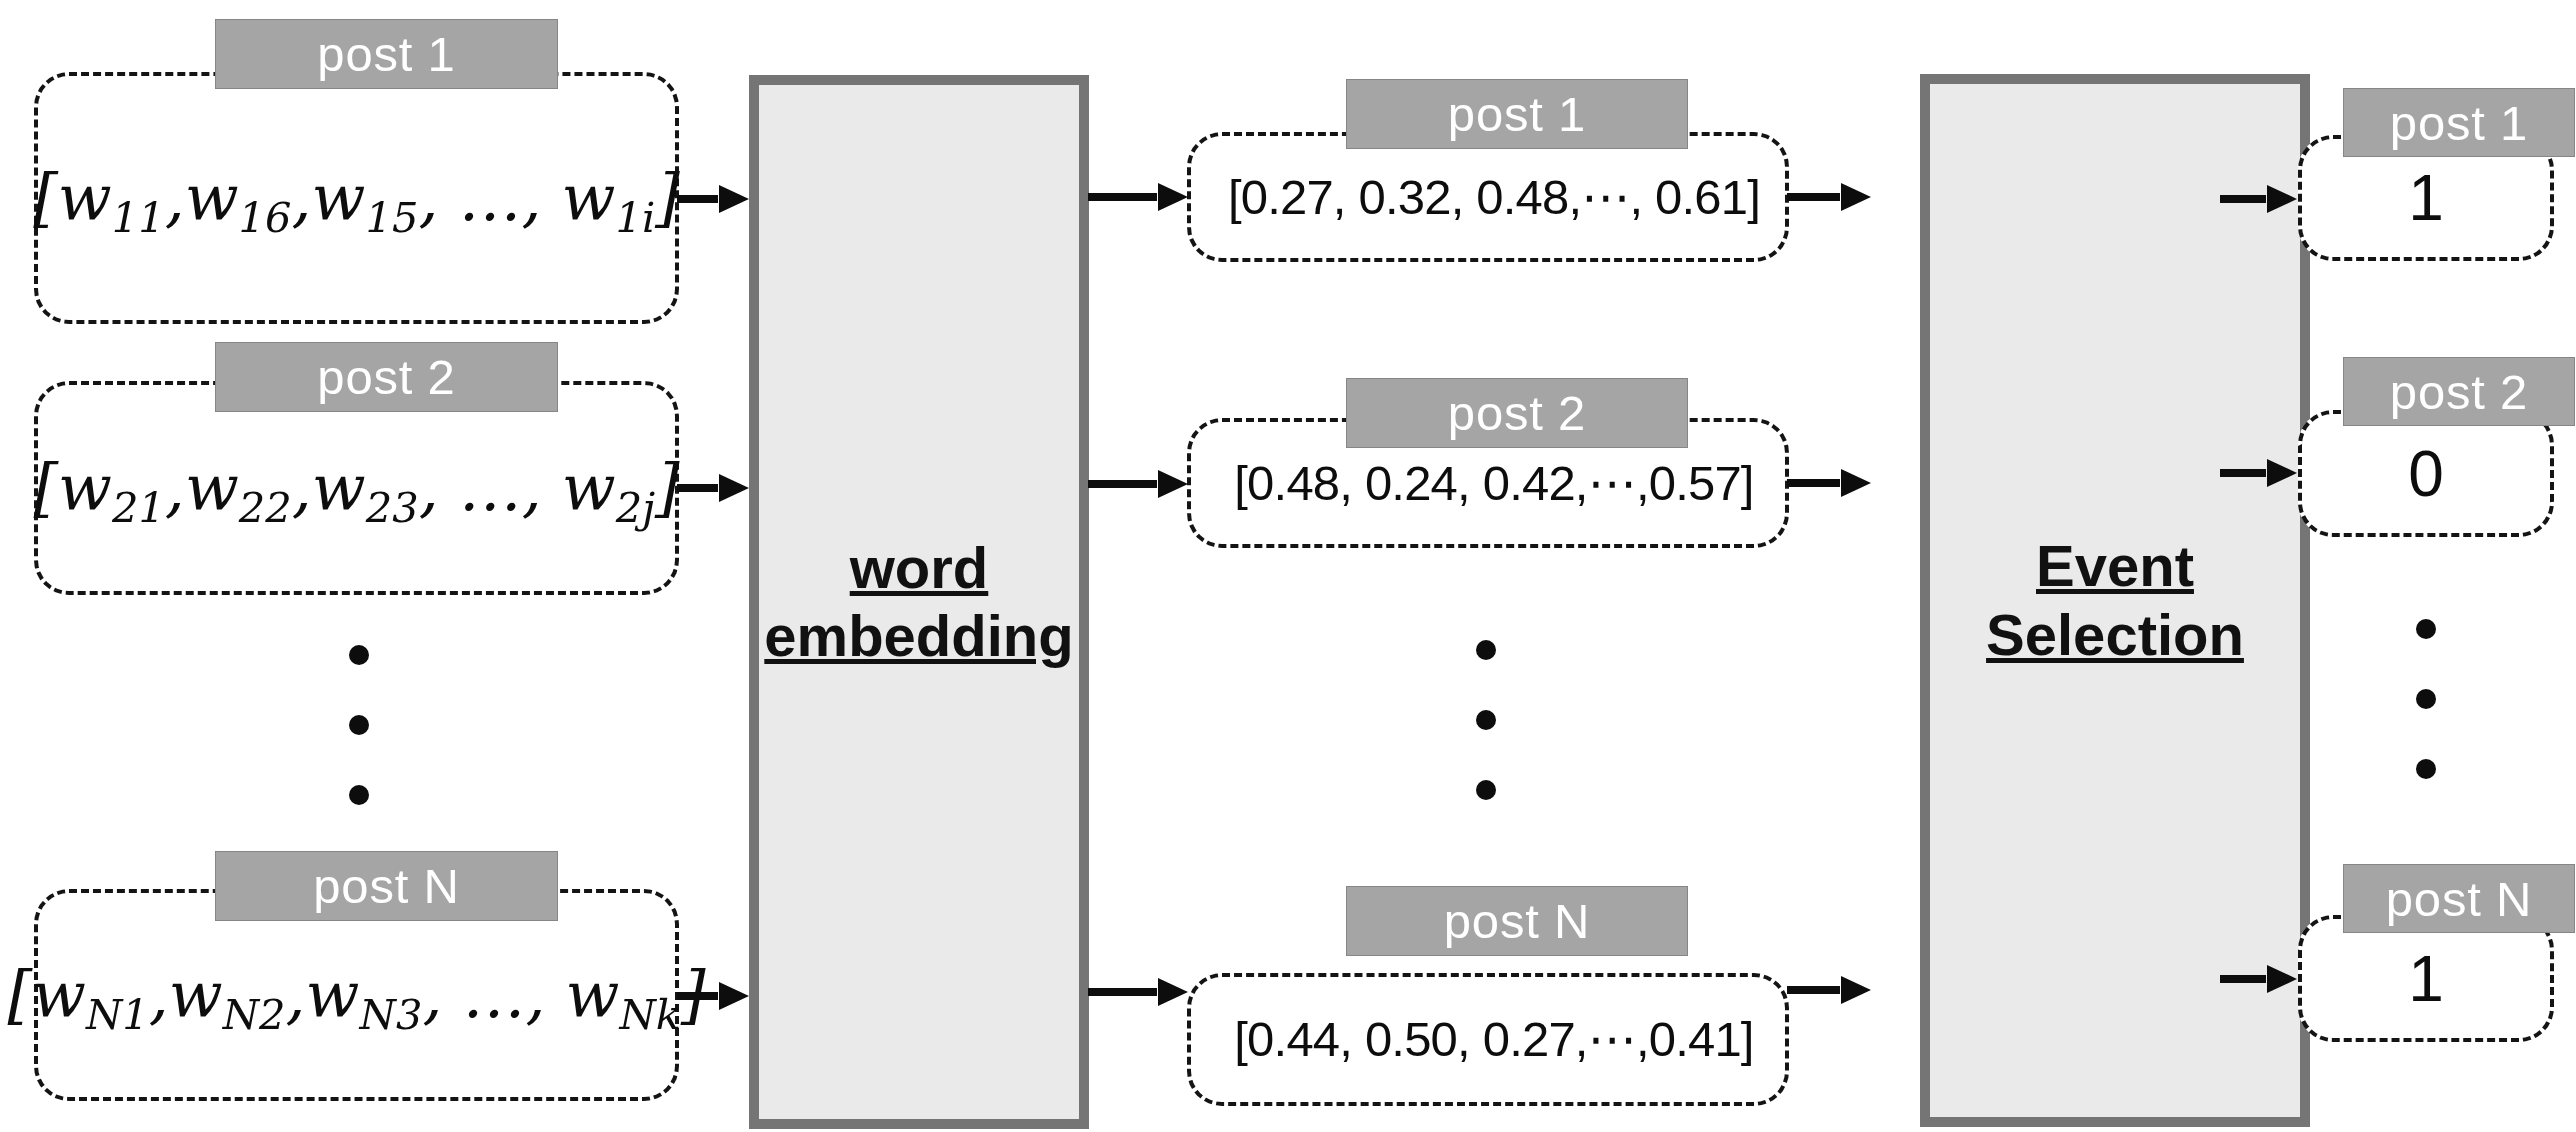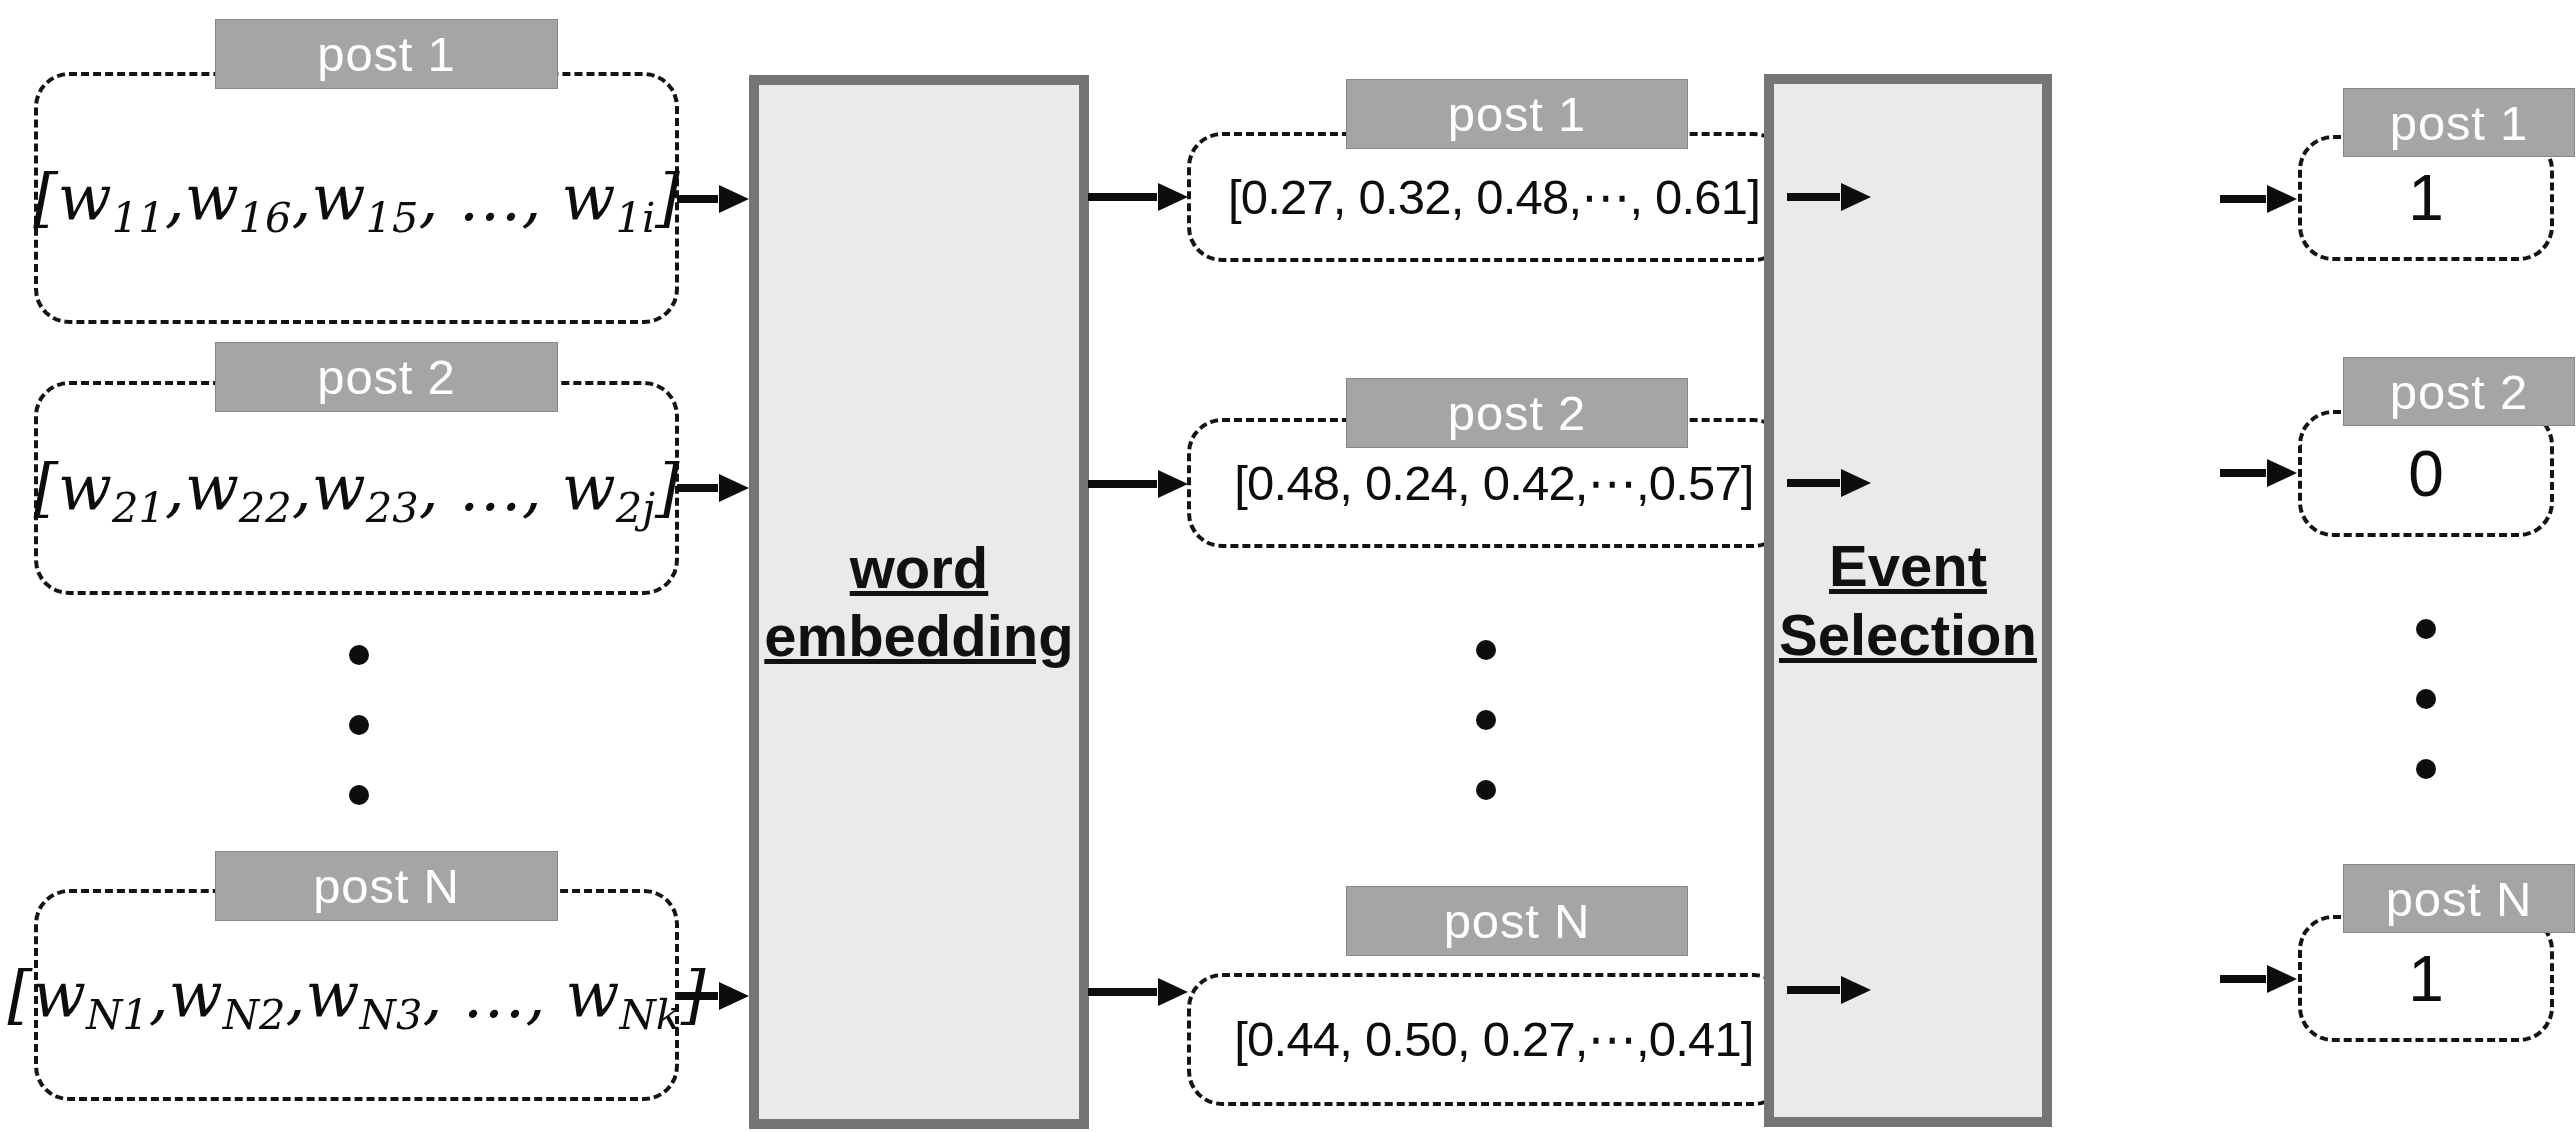--- a/index.html
+++ b/index.html
@@ -109,21 +109,21 @@
 
   <div class="dashed-box" style="left:1187px;top:973px;width:602px;height:133px">
     <div class="vector">[0.44, 0.50, 0.27,⋯,0.41]</div>
   </div>
   <div class="tag" style="left:1314px;top:886px;width:342px;height:70px">post N</div>
 
   <div class="arrow" style="left:1787px;top:193px;width:53px"></div>
   <div class="arrow" style="left:1787px;top:479px;width:53px"></div>
   <div class="arrow" style="left:1787px;top:986px;width:53px"></div>
 
-  <div class="stage" style="left:1764px;top:74px;width:288px;height:1053px">
+  <div class="stage" style="left:1920px;top:74px;width:390px;height:1053px">
     <div class="stage-label">
       <div>Event</div>
       <div>Selection</div>
     </div>
   </div>
 
   <div class="arrow" style="left:2220px;top:195px;width:46px"></div>
   <div class="arrow" style="left:2220px;top:469px;width:46px"></div>
   <div class="arrow" style="left:2220px;top:975px;width:46px"></div>
 

